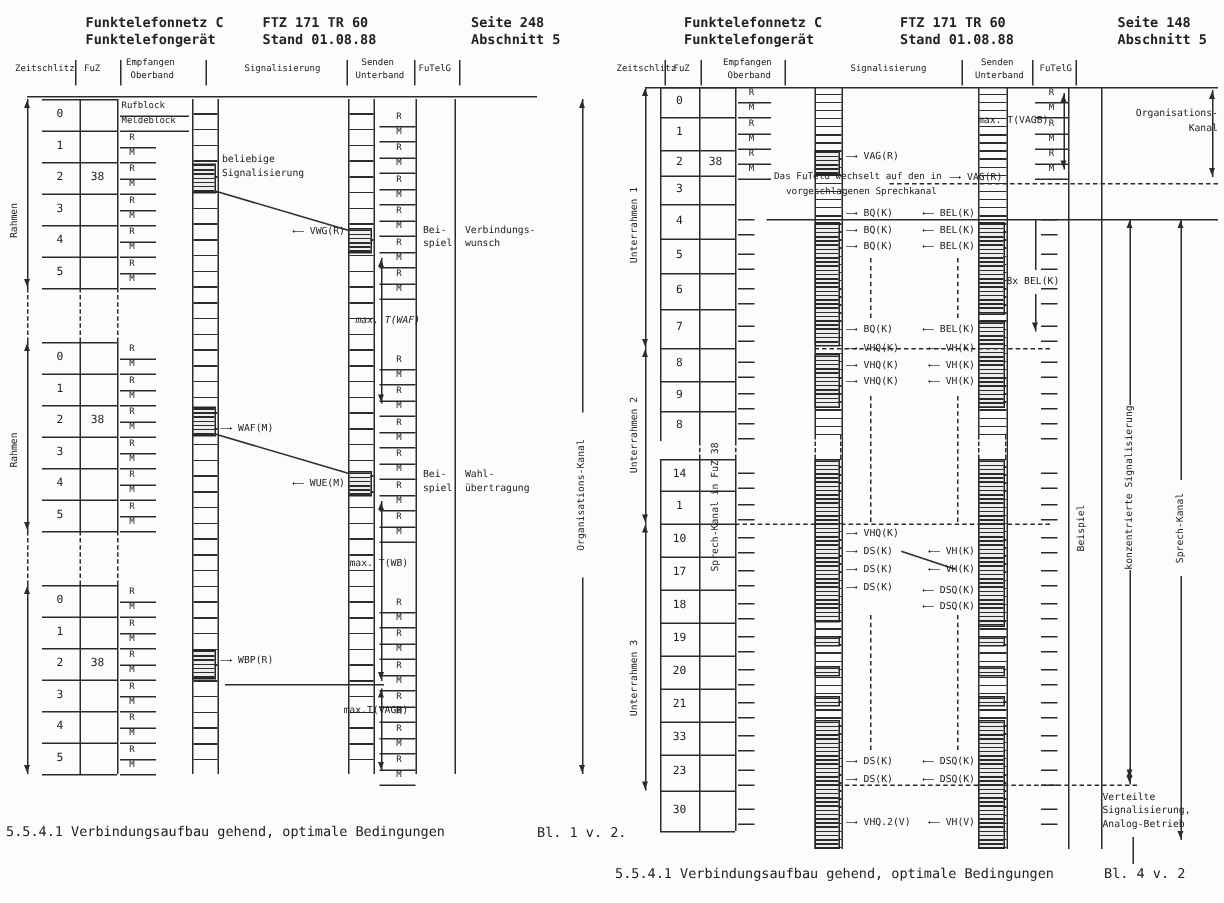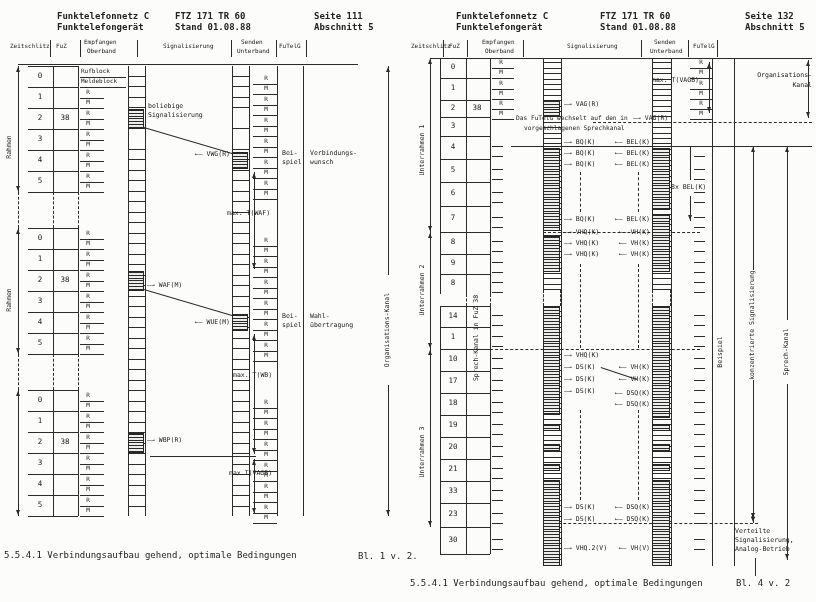--- a/index.html
+++ b/index.html
@@ -25,34 +25,34 @@
 
   <div class="hdrblk" style="left:57px;top:11px">
     <div>Funktelefonnetz C</div>
     <div>Funktelefongerät</div>
   </div>
   <div class="hdrblk" style="left:175px;top:11px">
     <div>FTZ 171 TR 60</div>
     <div>Stand 01.08.88</div>
   </div>
   <div class="hdrblk" style="left:314px;top:11px">
-    <div>Seite 111</div>
+    <div>Seite 248</div>
     <div>Abschnitt 5</div>
   </div>
 
   <div class="hdrblk" style="left:456px;top:11px">
     <div>Funktelefonnetz C</div>
     <div>Funktelefongerät</div>
   </div>
   <div class="hdrblk" style="left:600px;top:11px">
     <div>FTZ 171 TR 60</div>
     <div>Stand 01.08.88</div>
   </div>
   <div class="hdrblk" style="left:745px;top:11px">
-    <div>Seite 132</div>
+    <div>Seite 148</div>
     <div>Abschnitt 5</div>
   </div>
 
   <div class="cap" style="left:4px;top:550px">5.5.4.1 Verbindungsaufbau gehend, optimale Bedingungen</div>
   <div class="cap" style="left:358px;top:551px">Bl. 1 v. 2.</div>
   <div class="cap" style="left:410px;top:578px">5.5.4.1 Verbindungsaufbau gehend, optimale Bedingungen</div>
   <div class="cap" style="left:736px;top:578px">Bl. 4 v. 2</div>
 
   <div id="diagram-layer">
       <div class="lbl" style="left: 10px; top: 43px; position: absolute; font-size: 6px;">Zeitschlitz</div>
@@ -301,21 +301,21 @@
       <div class="hl" style="left: 253px; top: 523px; width: 24px; position: absolute;"></div>
       <div class="vl d" style="left: 18px; top: 192px; height: 36px; position: absolute;"></div>
       <div class="vl d" style="left: 53px; top: 192px; height: 36px; position: absolute;"></div>
       <div class="vl d" style="left: 78px; top: 192px; height: 36px; position: absolute;"></div>
       <div class="vl d" style="left: 18px; top: 354px; height: 36px; position: absolute;"></div>
       <div class="vl d" style="left: 53px; top: 354px; height: 36px; position: absolute;"></div>
       <div class="vl d" style="left: 78px; top: 354px; height: 36px; position: absolute;"></div>
       <div class="lbl" style="left: 148px; top: 103px; position: absolute;">beliebige</div>
       <div class="lbl" style="left: 148px; top: 112px; position: absolute;">Signalisierung</div>
       <div class="lbl" style="left: 230px; top: 151px; position: absolute; transform: translateX(-100%);">←— VWG(R)</div>
-      <div class="lbl" style="left: 227px; top: 210px; position: absolute;">max. T(WAF)</div>
+      <div class="lbl" style="left: 237px; top: 210px; position: absolute; font-style: italic;">max. T(WAF)</div>
       <div class="lbl" style="left: 147px; top: 282px; position: absolute;">—→ WAF(M)</div>
       <div class="lbl" style="left: 230px; top: 319px; position: absolute; transform: translateX(-100%);">←— WUE(M)</div>
       <div class="lbl" style="left: 233px; top: 372px; position: absolute;">max. T(WB)</div>
       <div class="lbl" style="left: 147px; top: 437px; position: absolute;">—→ WBP(R)</div>
       <div class="lbl" style="left: 229px; top: 470px; position: absolute;">max.T(VAGB)</div>
       <div class="lbl" style="left: 282px; top: 150px; position: absolute;">Bei-</div>
       <div class="lbl" style="left: 282px; top: 159px; position: absolute;">spiel</div>
       <div class="lbl" style="left: 310px; top: 150px; position: absolute;">Verbindungs-</div>
       <div class="lbl" style="left: 310px; top: 159px; position: absolute;">wunsch</div>
       <div class="lbl" style="left: 282px; top: 313px; position: absolute;">Bei-</div>

